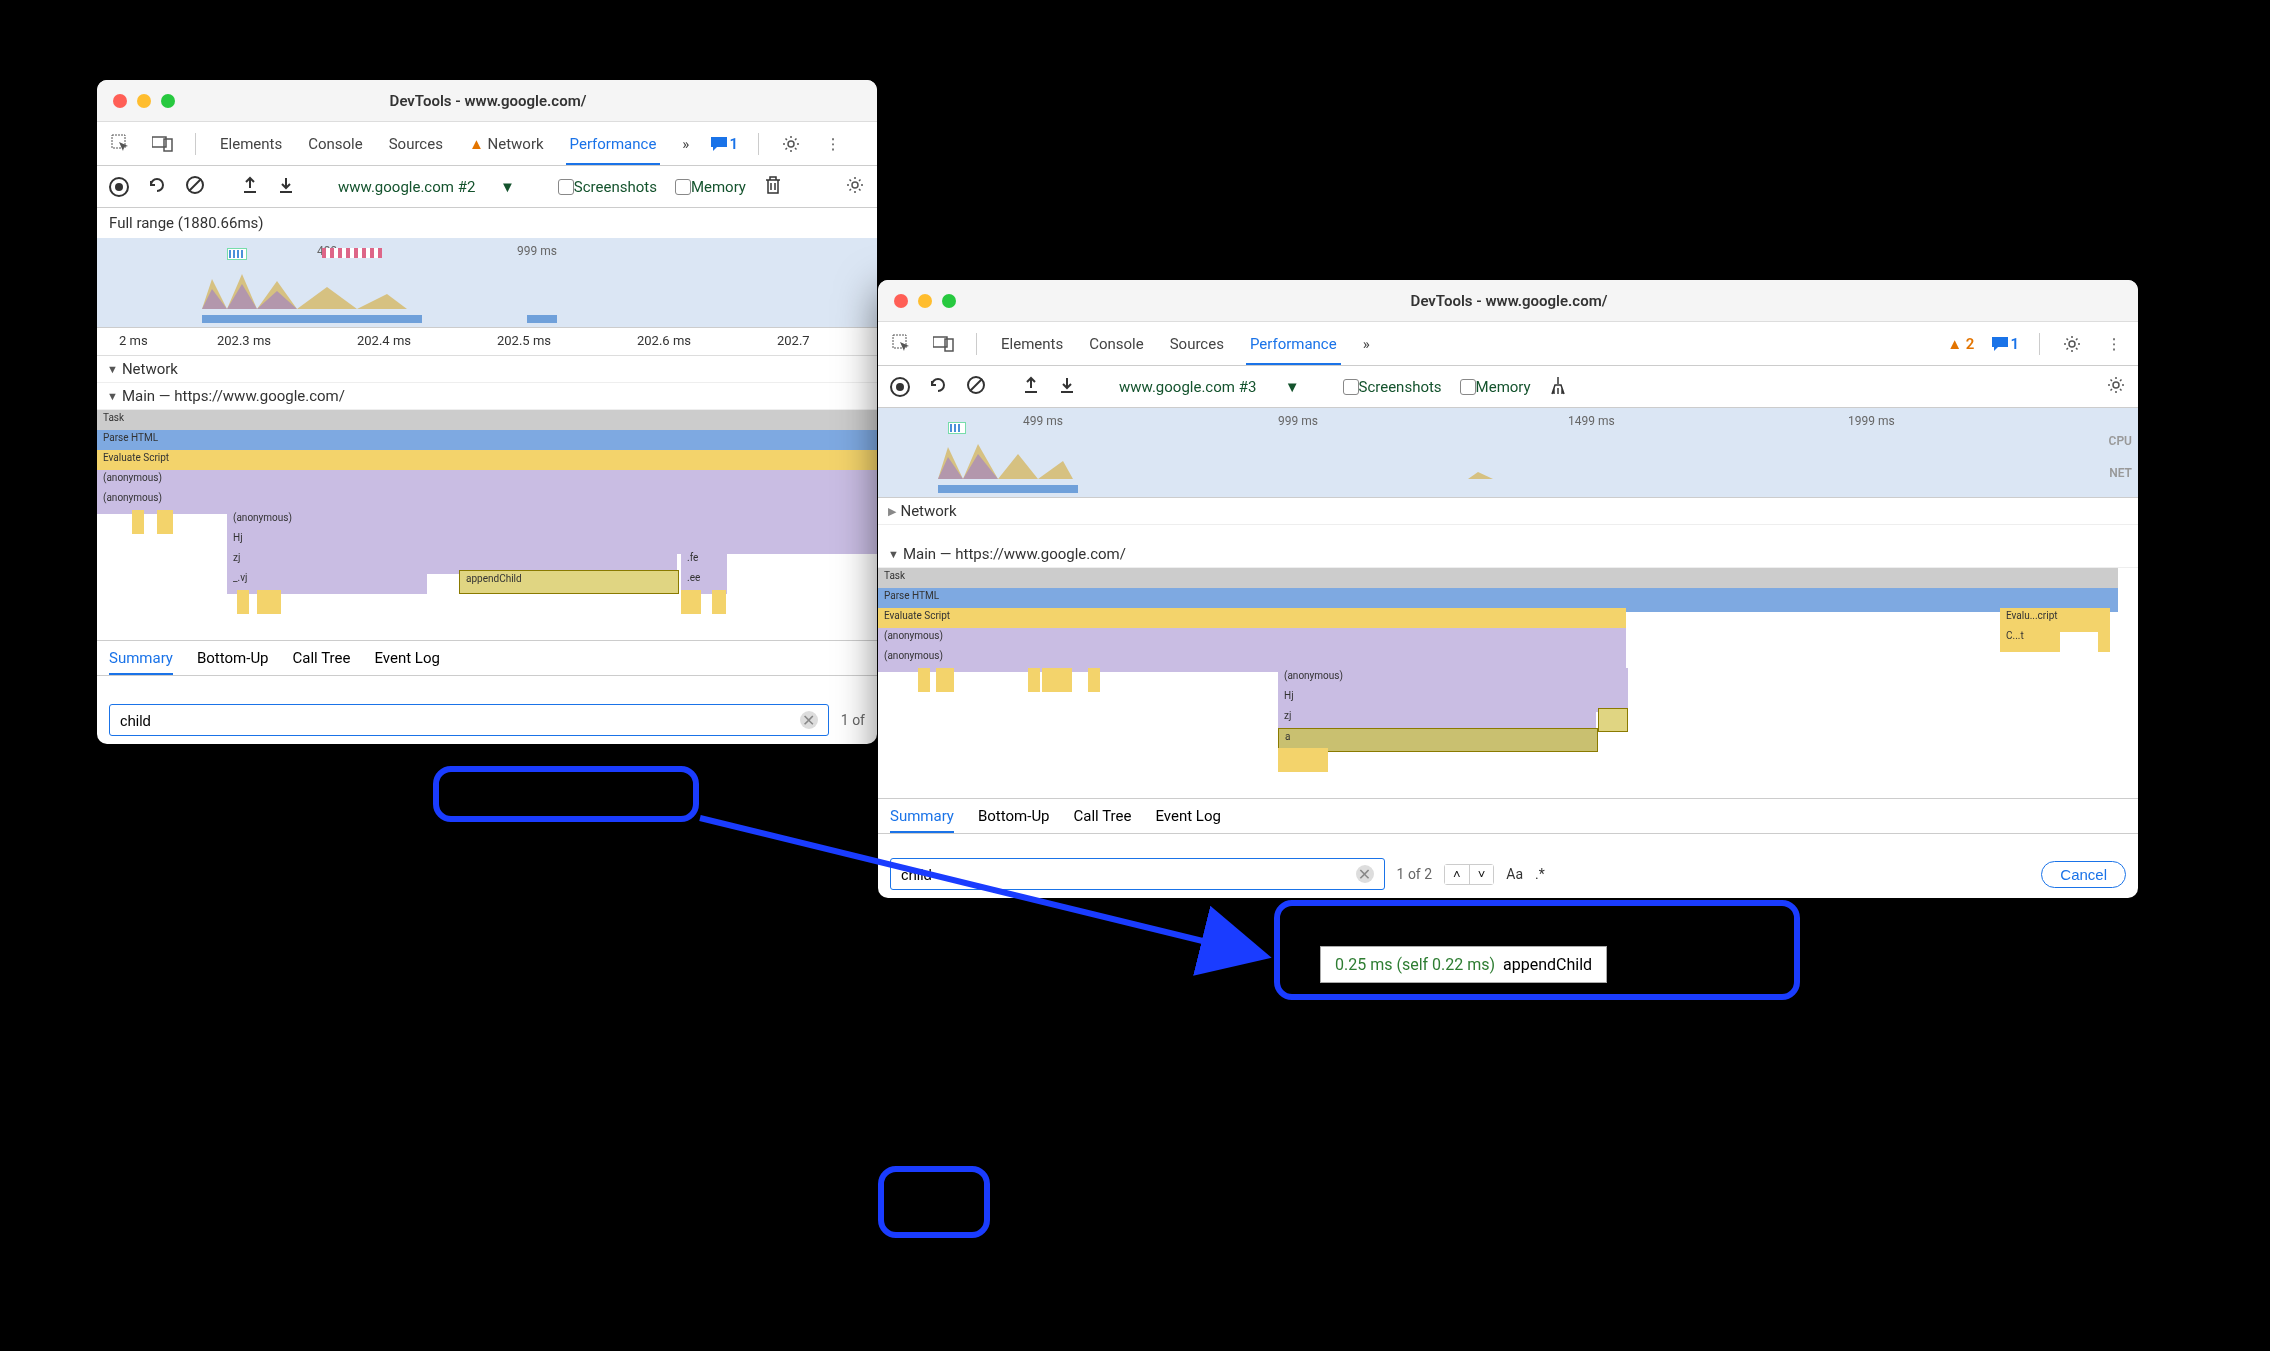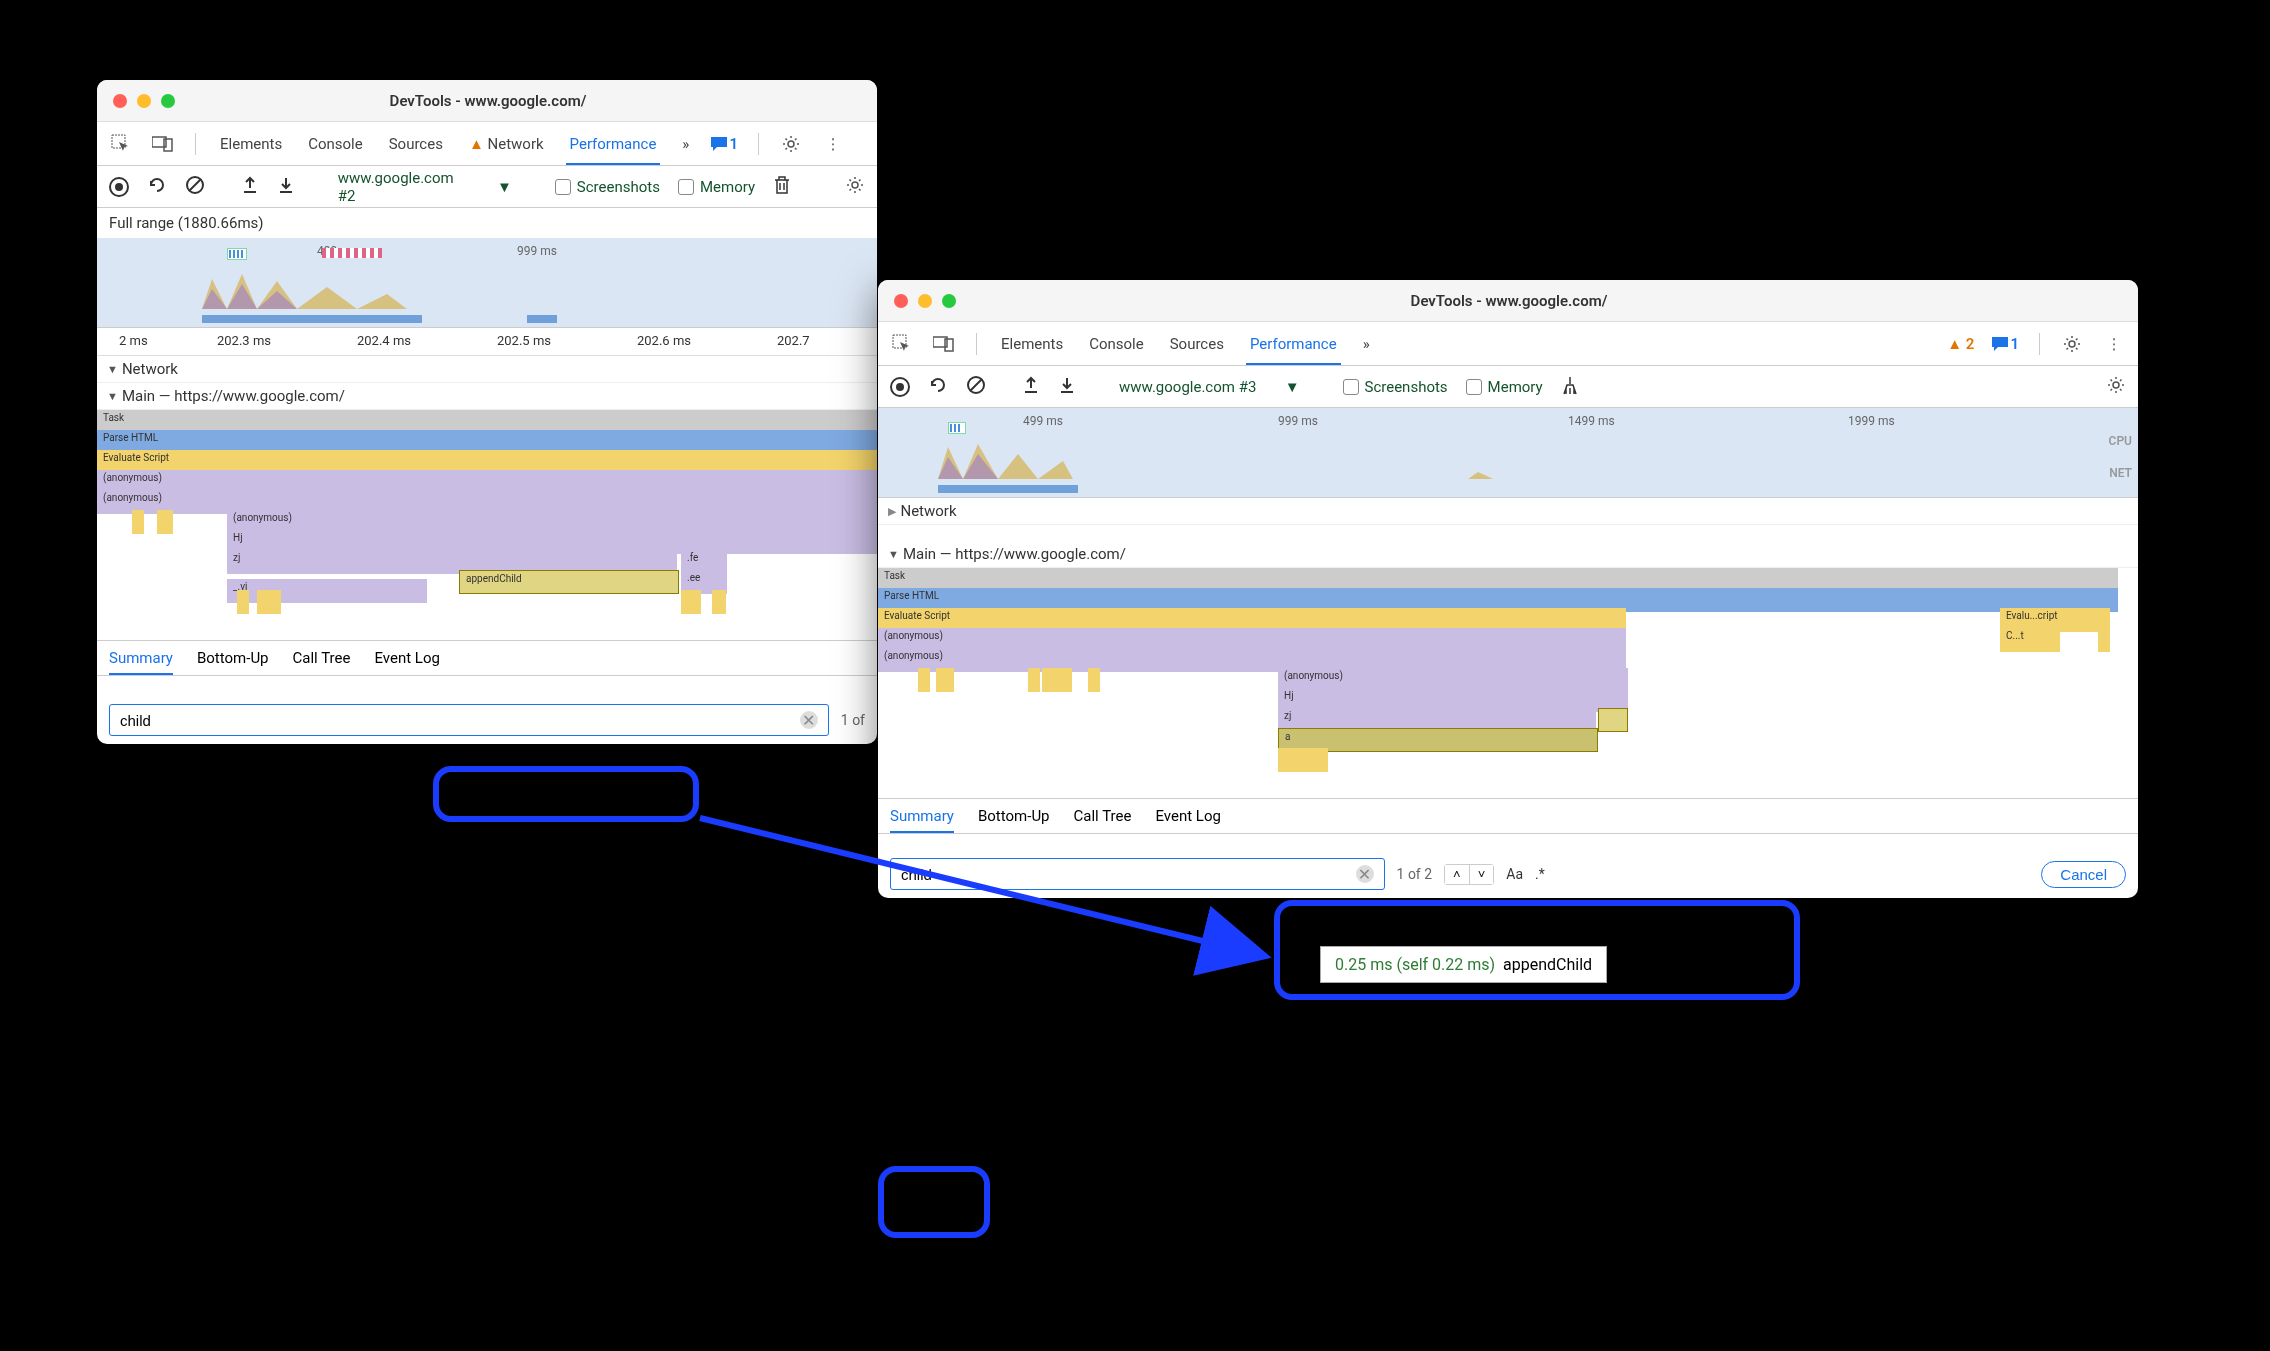--- a/index.html
+++ b/index.html
@@ -60,21 +60,21 @@
       align-items: center;
       height: 42px;
       padding: 0 12px;
       gap: 18px;
       border-bottom: 1px solid #ccc;
       font-size: 15px;
       color: #14532d;
     }
     .record-outer { width:20px; height:20px; border-radius:50%; border:2px solid #333; display:flex; align-items:center; justify-content:center;}
     .recording-select { display:flex; align-items:center; gap:6px; border:1px solid transparent; padding:2px 6px;}
-    .checkbox-wrap { display:flex; align-items:center; gap:6px; }
+    .checkbox-wrap { display:flex; align-items:center; }
     .checkbox-box { width:16px; height:16px; border:1.5px solid #888; border-radius:3px;}
     .section-label { padding: 6px 12px; font-size:15px; color:#333;}
     .overview-strip { height: 90px; background:#dbe6f4; position:relative; border-bottom:1px solid #ccc; overflow:hidden;}
     .overview-strip .timestamp { position:absolute; top:6px; font-size:12px; color:#666;}
     .overview-strip .cpu-label, .overview-strip .net-label { position:absolute; right:6px; font-size:12px; color:#999; font-weight:600;}
     .overview-strip .cpu-label { top: 26px; }
     .overview-strip .net-label { top: 58px; }
     .ruler-strip { height: 28px; background:#fff; position:relative; border-bottom:1px solid #ddd; font-size:13px; color:#333;}
     .ruler-strip span { position:absolute; top:5px;}
     .track-header { border-bottom:1px solid #eee; padding:4px 10px; font-size:15px; color:#333; display:flex; align-items:center; gap:4px;}
@@ -262,21 +262,21 @@
       <div class="bar bar-purple" style="left:130px;width:650px;">(anonymous)</div>
     </div>
     <div class="flame-row">
         <div class="bar bar-purple" style="left:130px;width:650px;">Hj</div>
       </div>
     <div class="flame-row">
       <div class="bar bar-purple" style="left:130px;width:450px;">zj</div>
       <div class="bar bar-purple" style="left:584px;width:46px;">.fe</div>
     </div>
     <div class="flame-row">
-      <div class="bar bar-purple" style="left:130px;width:200px;margin-top:9px;">_.vj</div>
+      <div class="bar bar-purple" style="left:130px;width:200px;">_.vj</div>
       <div class="bar bar-olive" style="left:362px;width:220px; border:1px solid #8a7a00;">appendChild</div>
       <div class="bar bar-purple" style="left:584px;width:46px;">.ee</div>
     </div>
     <div class="flame-row">
       <div class="bar bar-yellow" style="left:140px;width:12px;"></div>
       <div class="bar bar-yellow" style="left:160px;width:24px;"></div>
       <div class="bar bar-yellow" style="left:584px;width:20px;"></div>
       <div class="bar bar-yellow" style="left:615px;width:14px;"></div>
     </div>
   </div>

